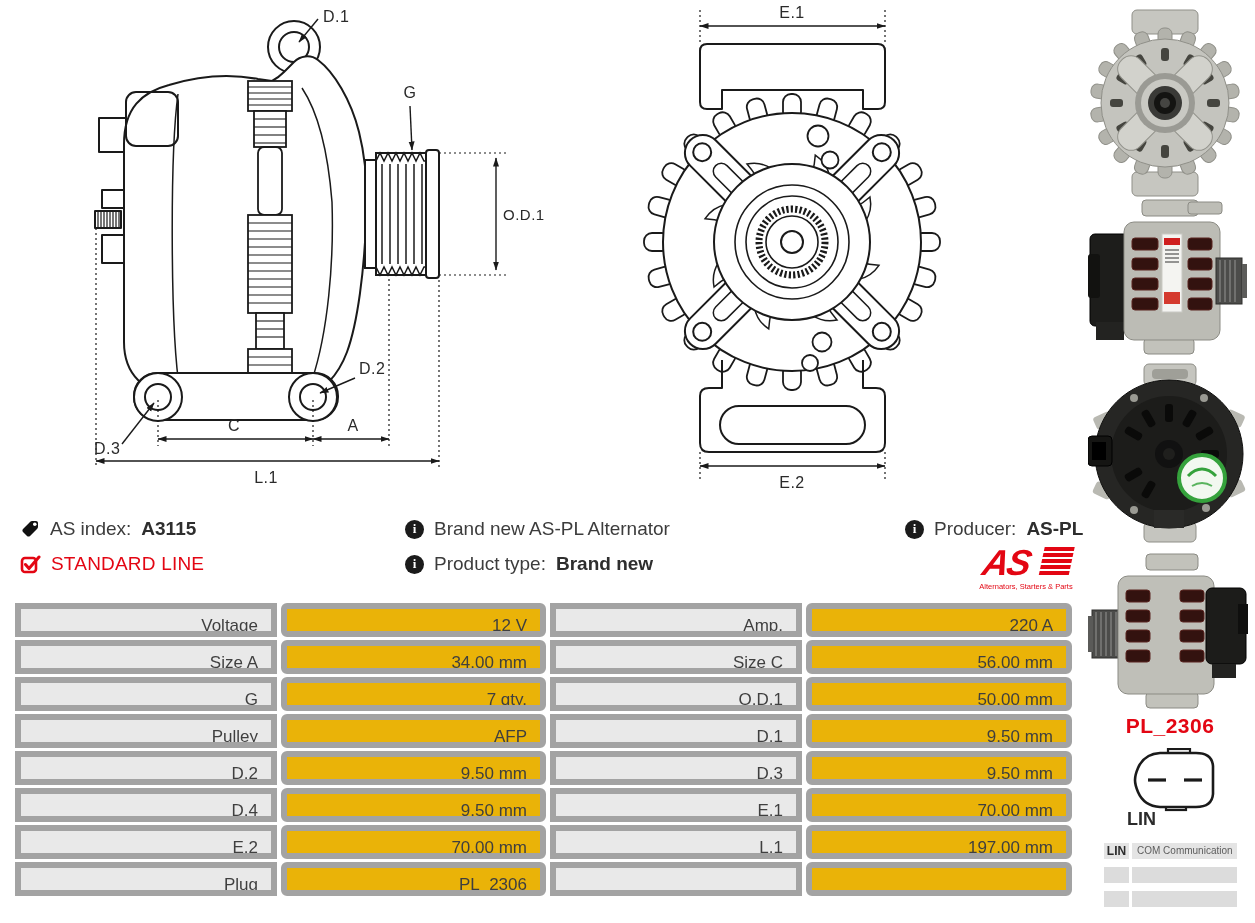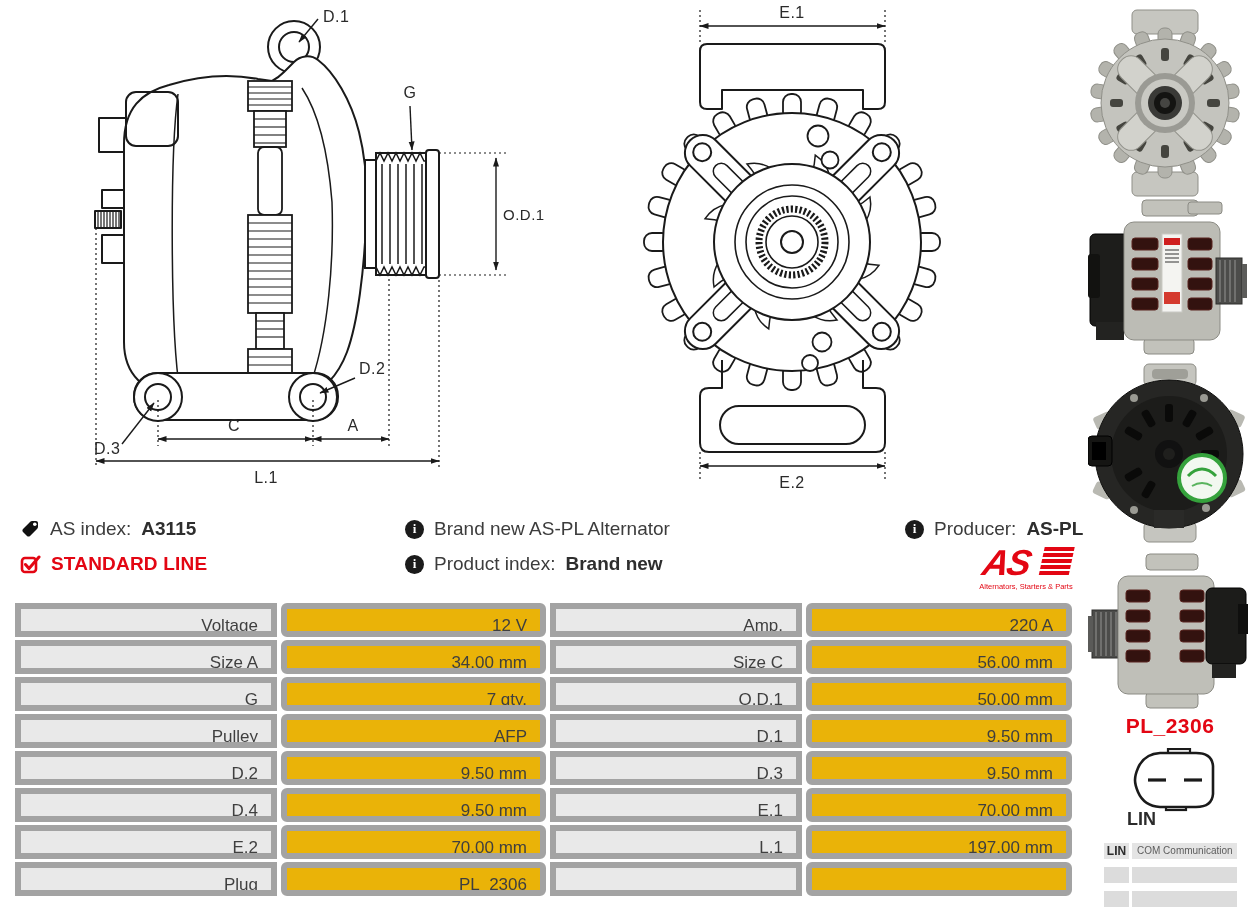--- a/index.html
+++ b/index.html
@@ -22,21 +22,21 @@
   #photo-3 { left:1088px; top:362px; }
   #photo-4 { left:1088px; top:552px; }
 
   
   .info-col { position:absolute; display:flex; flex-direction:column; gap:11px; }
   #info-col-1 { left:20px;  top:517px; }
   #info-col-2 { left:405px; top:517px; }
   #info-col-3 { left:905px; top:517px; }
   .info-line { display:flex; align-items:center; gap:10px; font-size:19px; height:24px; white-space:nowrap; }
   .info-line b { font-weight:bold; color:#2e2e2e; }
-  .badge-red { color:#e30613; font-weight:bold; letter-spacing:0.2px; }
+  .badge-red { color:#e30613; font-weight:normal; letter-spacing:0.2px; }
   .info-icon {
     width:19px; height:19px; border-radius:50%; background:#1b1b1b; color:#fff;
     display:inline-flex; align-items:center; justify-content:center;
     font-size:13px; font-weight:bold; font-family:"Liberation Serif", serif; flex:0 0 19px;
   }
   #brand-logo { position:absolute; left:974px; top:541px; }
 
   
   #spec-table {
     position:absolute; left:15px; top:603px;
@@ -475,21 +475,21 @@
     </div>
   </div>
 
   <div id="info-col-2" class="info-col">
     <div class="info-line">
       <span class="info-icon">i</span>
       <span>Brand new AS-PL Alternator</span>
     </div>
     <div class="info-line">
       <span class="info-icon">i</span>
-      <span>Product index:</span>
+      <span>Product type:</span>
       <b>Brand new</b>
     </div>
   </div>
 
   <div id="info-col-3" class="info-col">
     <div class="info-line">
       <span class="info-icon">i</span>
       <span>Producer:</span>
       <b>AS-PL</b>
     </div>

